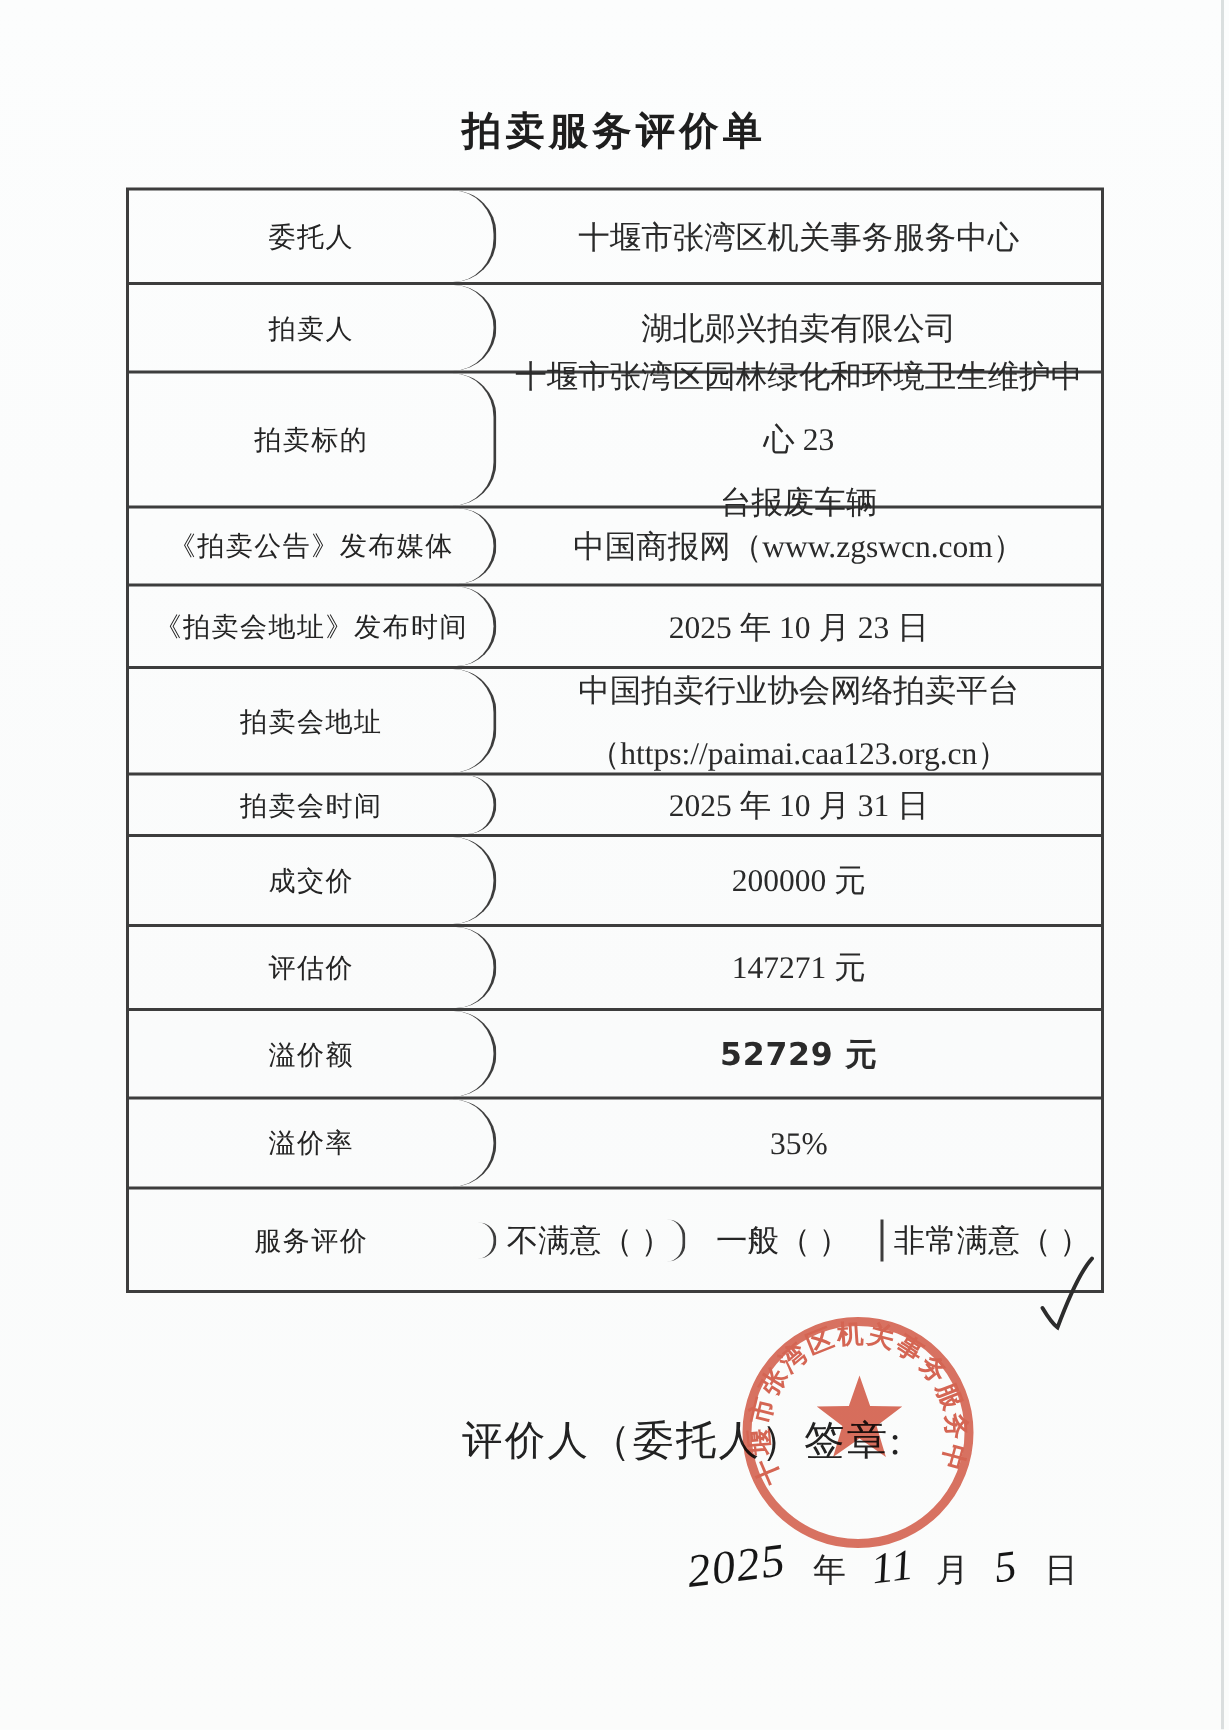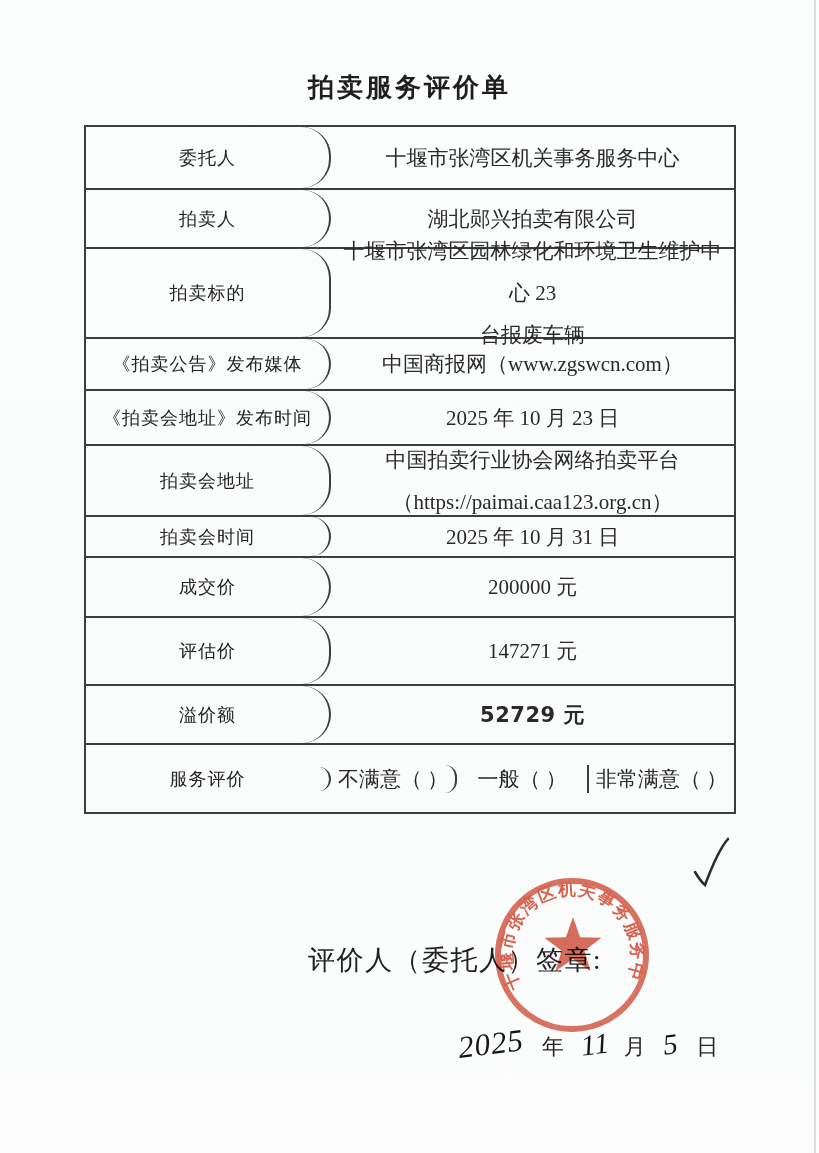--- a/index.html
+++ b/index.html
@@ -66,27 +66,31 @@
 （https://paimai.caa123.org.cn）</div>
     </div>
     <div class="row" style="height:41px">
       <div class="cell label">拍卖会时间</div>
       <div class="cell value">2025 年 10 月 31 日</div>
     </div>
     <div class="row" style="height:60px">
       <div class="cell label">成交价</div>
       <div class="cell value">200000 元</div>
     </div>
-    <div class="row" style="height:68px">
+    <div class="row" style="height:56px">
       <div class="cell label">评估价</div>
       <div class="cell value">147271 元</div>
     </div>
     <div class="row" style="height:59px">
       <div class="cell label">溢价额</div>
       <div class="cell value em">52729 元</div>
+    </div>
+    <div class="row" style="height:60px">
+      <div class="cell label">溢价率</div>
+      <div class="cell value">35%</div>
     </div>
     <div class="row" style="height:67px">
       <div class="cell label">服务评价</div>
       <div class="cell opt opt-1">不满意（  ）</div>
       <div class="cell opt opt-2">一般（  ）</div>
       <div class="cell opt opt-3">非常满意（ ）</div>
     </div>
   </div>
 
   <svg class="check" viewBox="0 0 48 58">

